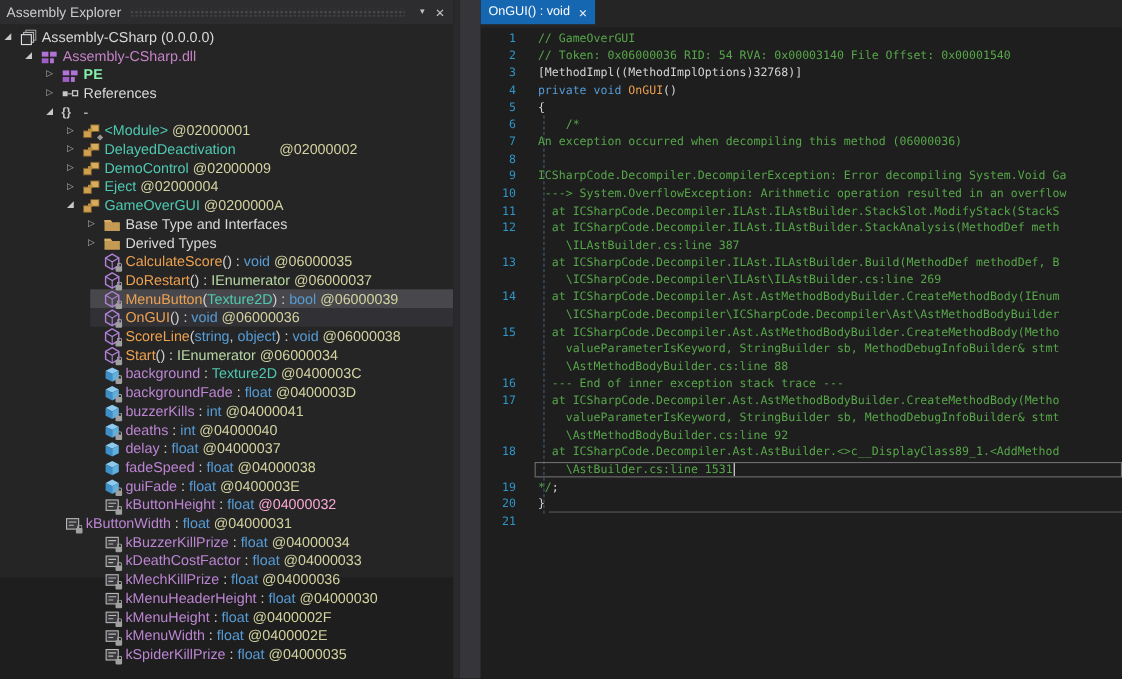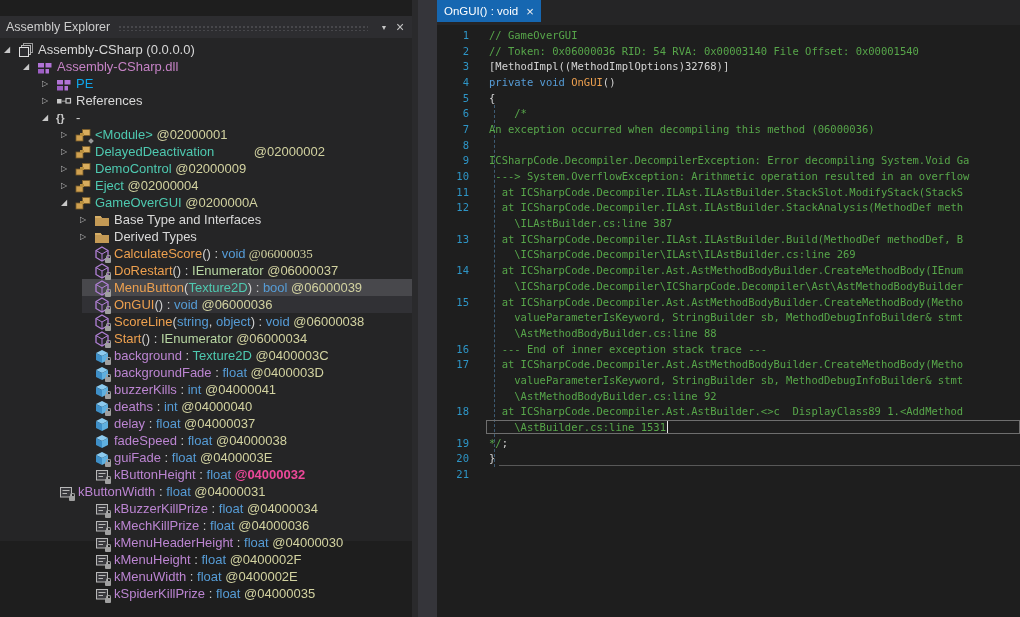--- a/index.html
+++ b/index.html
@@ -1,20 +1,20 @@
 <!DOCTYPE html>
 <html><head>
 <meta charset="utf-8">
 <style>
   html,body{margin:0;padding:0;background:#1e1e1e;}
   #screen{position:relative;width:1020px;height:617px;overflow:hidden;background:#1e1e1e;
           font-family:"Liberation Sans",sans-serif;-webkit-font-smoothing:antialiased;}
 
   
-  #left-panel{position:absolute;left:0;top:16px;width:412px;height:525px;background:#252526;}
+  #left-panel{position:absolute;left:0;top:0;width:412px;height:525px;background:#252526;}
   #panel-titlebar{position:absolute;left:0;top:0;width:412px;height:22px;background:#2d2d30;
      display:flex;align-items:center;padding:0 4px 0 6px;box-sizing:border-box;}
   #panel-title{color:#cccccc;font-size:12.5px;white-space:nowrap;}
   #panel-grip{flex:1;height:7px;margin:0 8px;
      background-image:radial-gradient(circle,#47474b 1px,transparent 1.4px);
      background-size:4px 4px;background-position:0 1px;}
   .titlebar-btn{color:#c5c5c5;font-size:10px;width:16px;height:16px;display:flex;
      align-items:center;justify-content:center;cursor:default;}
   .titlebar-btn.close{font-size:14px;}
   #tree{position:absolute;left:0;top:22px;width:412px;height:595px;overflow:hidden;padding-top:3px;}
@@ -100,21 +100,21 @@
         <div class="tree-row" style="padding-left: 42px;">
           <span class="expander closed">▷</span>
           <span class="tree-icon">
             <svg width="16" height="16" viewBox="0 0 16 16">
               <rect x="1" y="4" width="6" height="4.5" fill="#b173d6"></rect>
               <rect x="8.5" y="4" width="6" height="4.5" fill="#b173d6"></rect>
               <rect x="1" y="10" width="6" height="4.5" fill="#9d5fc4"></rect>
               <rect x="8.5" y="10" width="3.5" height="4.5" fill="#b173d6"></rect>
             </svg>
           </span>
-          <span class="tree-label"><span style="color: #0ea5e9;">PE</span></span>
+          <span class="tree-label"><span style="color: #86efac; font-weight: bold;">PE</span></span>
         </div>
         <div class="tree-row" style="padding-left: 42px;">
           <span class="expander closed">▷</span>
           <span class="tree-icon">
             <svg width="16" height="16" viewBox="0 0 16 16">
               <rect x="1" y="6" width="4.5" height="4.5" fill="#c8c8c8"></rect>
               <line x1="5.5" y1="8.2" x2="10" y2="8.2" stroke="#909090" stroke-width="1.2"></line>
               <rect x="10" y="5.5" width="4.5" height="4.5" fill="none" stroke="#c8c8c8" stroke-width="1.2"></rect>
             </svg>
           </span>
@@ -206,21 +206,21 @@
         <div class="tree-row" style="padding-left: 80px;">
           <span class="expander"></span>
           <span class="tree-icon">
             <svg width="16" height="16" viewBox="0 0 16 16">
               <polygon points="8,1 14,4.5 14,11.5 8,15 2,11.5 2,4.5" fill="none" stroke="#b180d7" stroke-width="1.3"></polygon>
               <polyline points="2,4.5 8,8 14,4.5" fill="none" stroke="#b180d7" stroke-width="1"></polyline>
               <line x1="8" y1="8" x2="8" y2="15" stroke="#b180d7" stroke-width="1"></line>
             </svg>
             <span class="lock"></span>
           </span>
-          <span class="tree-label"><span style="color: rgb(237, 160, 79);">CalculateScore</span><span style="color: rgb(208, 208, 208);">() : </span><span style="color: rgb(86, 156, 214);">void</span><span style="color: rgb(210, 210, 160); font-family: Liberation Serif, serif;"> @06000035</span></span>
+          <span class="tree-label"><span style="color: rgb(237, 160, 79);">CalculateScore</span><span style="color: rgb(208, 208, 208);">() : </span><span style="color: rgb(86, 156, 214);">void</span><span style="color: rgb(210, 210, 160);"> @06000035</span></span>
         </div>
         <div class="tree-row" style="padding-left: 80px;">
           <span class="expander"></span>
           <span class="tree-icon">
             <svg width="16" height="16" viewBox="0 0 16 16">
               <polygon points="8,1 14,4.5 14,11.5 8,15 2,11.5 2,4.5" fill="none" stroke="#b180d7" stroke-width="1.3"></polygon>
               <polyline points="2,4.5 8,8 14,4.5" fill="none" stroke="#b180d7" stroke-width="1"></polyline>
               <line x1="8" y1="8" x2="8" y2="15" stroke="#b180d7" stroke-width="1"></line>
             </svg>
             <span class="lock"></span>
@@ -362,21 +362,21 @@
         <div class="tree-row" style="padding-left: 80px;">
           <span class="expander"></span>
           <span class="tree-icon">
             <svg width="16" height="16" viewBox="0 0 16 16">
               <rect x="2.5" y="3.5" width="11" height="9.5" fill="#3a3a3e" stroke="#b8b8b8" stroke-width="1"></rect>
               <line x1="4.5" y1="6.5" x2="11.5" y2="6.5" stroke="#b8b8b8" stroke-width="1"></line>
               <line x1="4.5" y1="9.5" x2="9" y2="9.5" stroke="#b8b8b8" stroke-width="1"></line>
             </svg>
             <span class="lock"></span>
           </span>
-          <span class="tree-label"><span style="color: rgb(188, 133, 210);">kButtonHeight</span><span style="color: rgb(208, 208, 208);"> : </span><span style="color: rgb(86, 156, 214);">float</span><span style="color: #ec4899; font-weight: bold;"> @04000032</span></span>
+          <span class="tree-label"><span style="color: rgb(188, 133, 210);">kButtonHeight</span><span style="color: rgb(208, 208, 208);"> : </span><span style="color: rgb(86, 156, 214);">float</span><span style="color: #f9a8d4;"> @04000032</span></span>
         </div>
         <div class="tree-row" style="padding-left: 44px;">
           <span class="expander"></span>
           <span class="tree-icon">
             <svg width="16" height="16" viewBox="0 0 16 16">
               <rect x="2.5" y="3.5" width="11" height="9.5" fill="#3a3a3e" stroke="#b8b8b8" stroke-width="1"></rect>
               <line x1="4.5" y1="6.5" x2="11.5" y2="6.5" stroke="#b8b8b8" stroke-width="1"></line>
               <line x1="4.5" y1="9.5" x2="9" y2="9.5" stroke="#b8b8b8" stroke-width="1"></line>
             </svg>
             <span class="lock"></span>
@@ -387,20 +387,32 @@
           <span class="expander"></span>
           <span class="tree-icon">
             <svg width="16" height="16" viewBox="0 0 16 16">
               <rect x="2.5" y="3.5" width="11" height="9.5" fill="#3a3a3e" stroke="#b8b8b8" stroke-width="1"></rect>
               <line x1="4.5" y1="6.5" x2="11.5" y2="6.5" stroke="#b8b8b8" stroke-width="1"></line>
               <line x1="4.5" y1="9.5" x2="9" y2="9.5" stroke="#b8b8b8" stroke-width="1"></line>
             </svg>
             <span class="lock"></span>
           </span>
           <span class="tree-label"><span style="color: rgb(188, 133, 210);">kBuzzerKillPrize</span><span style="color: rgb(208, 208, 208);"> : </span><span style="color: rgb(86, 156, 214);">float</span><span style="color: rgb(210, 210, 160);"> @04000034</span></span>
+        </div>
+        <div class="tree-row" style="padding-left: 80px;">
+          <span class="expander"></span>
+          <span class="tree-icon">
+            <svg width="16" height="16" viewBox="0 0 16 16">
+              <rect x="2.5" y="3.5" width="11" height="9.5" fill="#3a3a3e" stroke="#b8b8b8" stroke-width="1"></rect>
+              <line x1="4.5" y1="6.5" x2="11.5" y2="6.5" stroke="#b8b8b8" stroke-width="1"></line>
+              <line x1="4.5" y1="9.5" x2="9" y2="9.5" stroke="#b8b8b8" stroke-width="1"></line>
+            </svg>
+            <span class="lock"></span>
+          </span>
+          <span class="tree-label"><span style="color: rgb(188, 133, 210);">kDeathCostFactor</span><span style="color: rgb(208, 208, 208);"> : </span><span style="color: rgb(86, 156, 214);">float</span><span style="color: rgb(210, 210, 160);"> @04000033</span></span>
         </div>
         <div class="tree-row" style="padding-left: 80px;">
           <span class="expander"></span>
           <span class="tree-icon">
             <svg width="16" height="16" viewBox="0 0 16 16">
               <rect x="2.5" y="3.5" width="11" height="9.5" fill="#3a3a3e" stroke="#b8b8b8" stroke-width="1"></rect>
               <line x1="4.5" y1="6.5" x2="11.5" y2="6.5" stroke="#b8b8b8" stroke-width="1"></line>
               <line x1="4.5" y1="9.5" x2="9" y2="9.5" stroke="#b8b8b8" stroke-width="1"></line>
             </svg>
             <span class="lock"></span>

